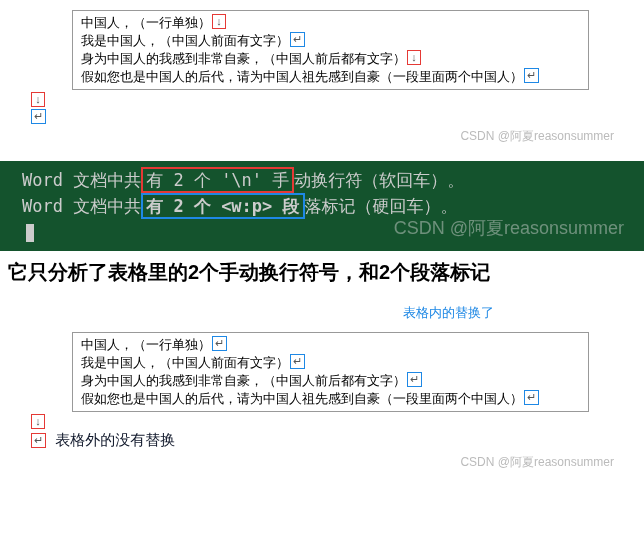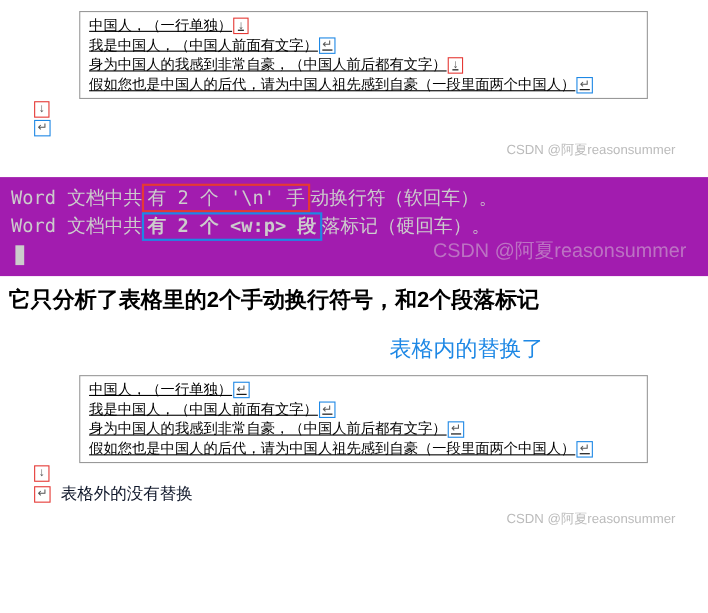--- a/index.html
+++ b/index.html
@@ -9,21 +9,21 @@
     
     .doc-table {
       margin: 10px 55px 2px 72px;
       border: 1px solid #999;
       padding: 3px 8px;
       font-size: 13px;
       line-height: 18px;
       font-family: SimSun, serif;
       color: #000;
     }
-    .doc-line { display: flex; align-items: center; flex-wrap: nowrap; white-space: nowrap; text-decoration: underline; }
+    .doc-line { display: flex; align-items: flex-start; flex-wrap: nowrap; white-space: nowrap; }
     
     .mark-box {
       display: inline-flex;
       align-items: center;
       justify-content: center;
       border: 1.5px solid;
       padding: 0 2px;
       margin: 0 1px;
       font-size: 11px;
       line-height: 13px;
@@ -49,26 +49,26 @@
     }
     
     .watermark {
       text-align: right;
       color: #bbb;
       font-size: 12px;
       padding: 4px 30px 8px 0;
     }
     
     .terminal {
-      background: #a21caf;
+      background: #14532d;
       color: #ccc;
       font-family: "Consolas", "Microsoft YaHei", monospace;
       font-size: 17px;
       line-height: 26px;
-      padding: 6px 10px 6px 10px;
+      padding: 6px 10px 6px 22px;
       position: relative;
       margin-top: 6px;
     }
     .terminal .tline { white-space: nowrap; position: relative; }
     .hl-red {
       border: 2.5px solid #e53935;
       padding: 0 3px;
       display: inline-block;
       line-height: 22px;
     }
@@ -99,21 +99,21 @@
 
     .bold-note {
       font-weight: bold;
       font-size: 20px;
       padding: 8px 8px;
       color: #000;
     }
     
     .label-blue {
       color: #1e88e5;
-      font-size: 20px;
+      font-size: 13px;
       text-align: right;
       padding-right: 150px;
       margin-top: 10px;
       margin-bottom: 0;
     }
     .label-red {
       color: #0f172a;
       font-size: 15px;
     }
     

